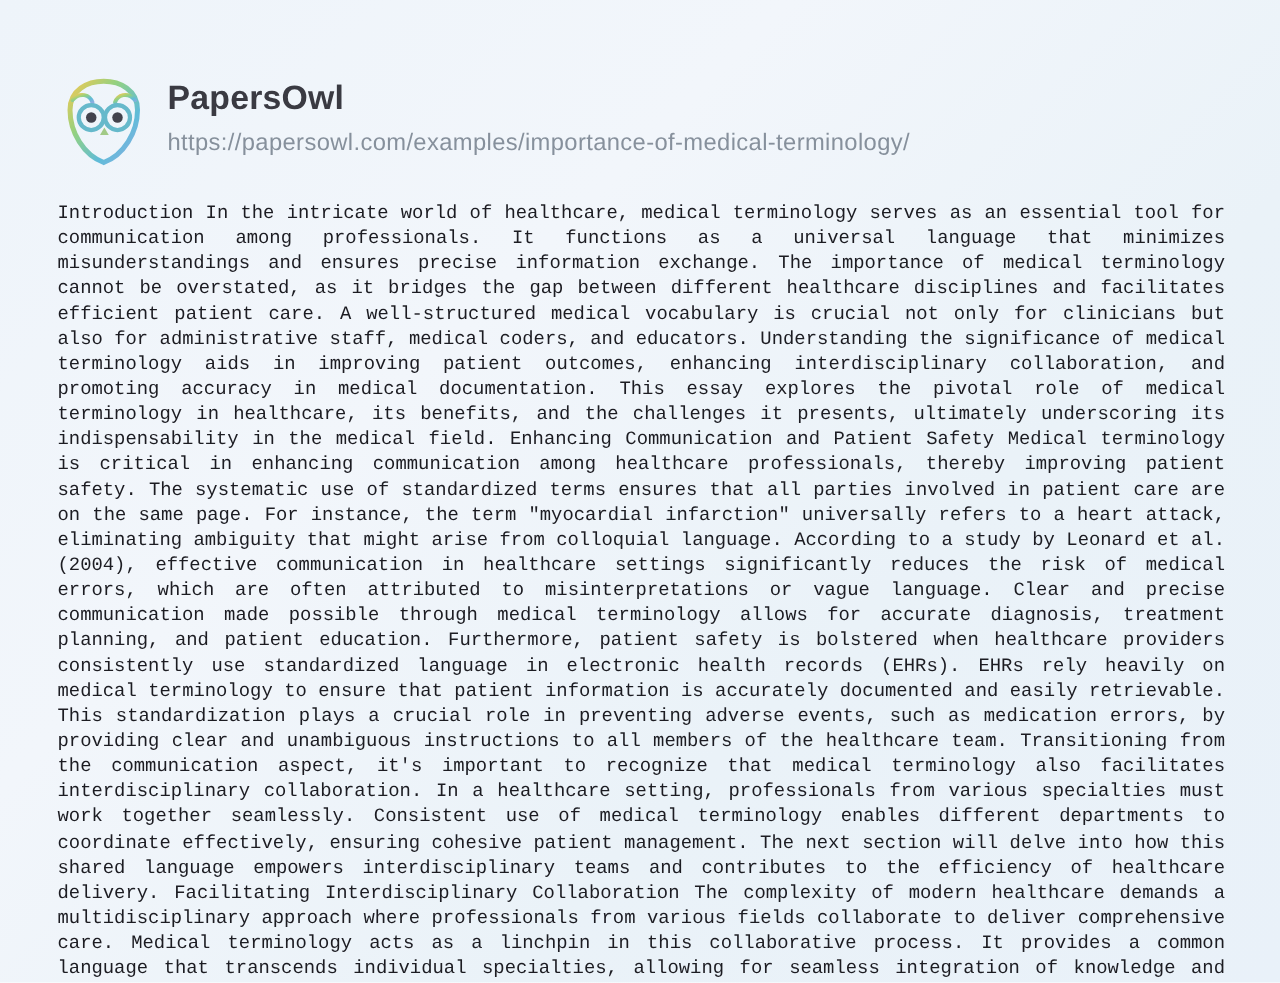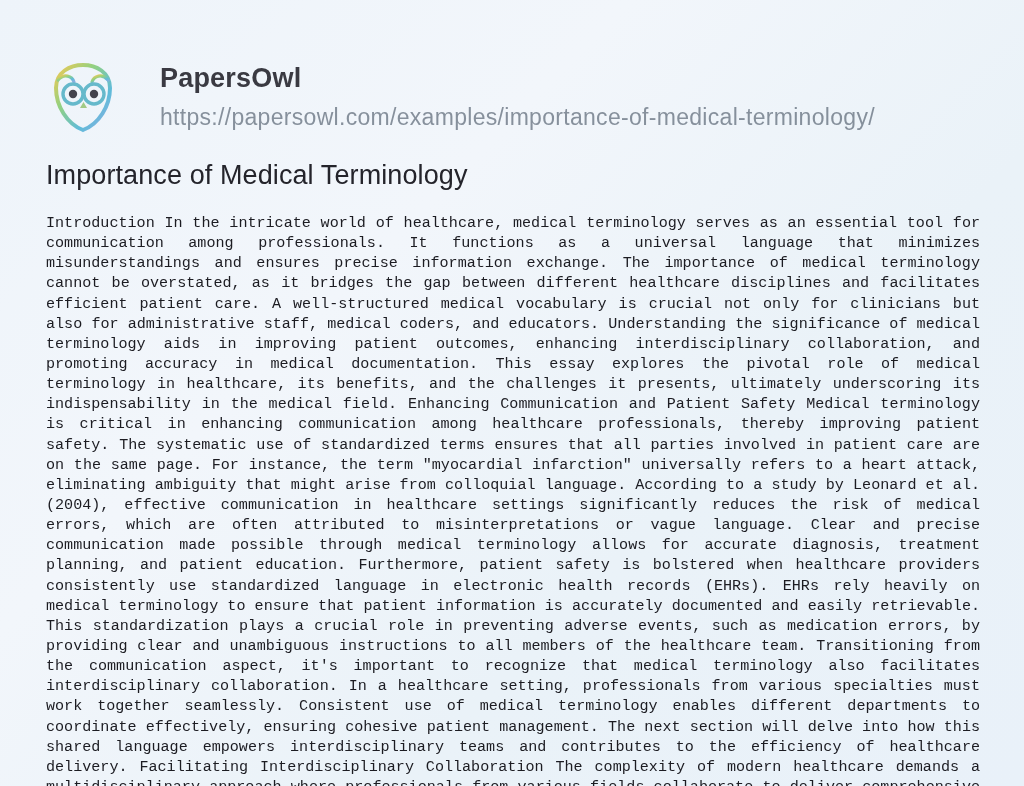--- a/index.html
+++ b/index.html
@@ -22,21 +22,20 @@
 
   
   .header {
     position: absolute;
     top: 56px;
     left: 44px;
     right: 44px;
     height: 84px;
     display: flex;
     align-items: flex-start;
-    gap: 26px;
   }
   .logo-wrap {
     width: 78px;
     height: 78px;
     position: relative;
     flex: 0 0 78px;
     margin-top: 2px;
   }
   .owl-svg {
     display: block;
@@ -54,21 +53,21 @@
   .brand-name {
     font-size: 27px;
     font-weight: bold;
     color: #2b2b33;
     letter-spacing: 0.2px;
     line-height: 1.1;
     opacity: 0.92;
   }
   .brand-url {
     margin-top: 10px;
-    font-size: 23px;
+    font-size: 19px;
     color: #5e6a78;
     letter-spacing: 0.3px;
     opacity: 0.72;
     white-space: nowrap;
   }
 
   
   .doc {
     position: absolute;
     top: 160px;
@@ -122,17 +121,16 @@
     </div>
 
     <div class="brand-block">
       <div class="brand-name">PapersOwl</div>
       <div class="brand-url">https://papersowl.com/examples/importance-of-medical-terminology/</div>
     </div>
 
   </div>
 
   <div class="doc">
-    <h1 class="doc-title">Importance of Medical Terminology</h1>
     <p class="doc-body">Introduction In the intricate world of healthcare, medical terminology serves as an essential tool for communication among professionals. It functions as a universal language that minimizes misunderstandings and ensures precise information exchange. The importance of medical terminology cannot be overstated, as it bridges the gap between different healthcare disciplines and facilitates efficient patient care. A well-structured medical vocabulary is crucial not only for clinicians but also for administrative staff, medical coders, and educators. Understanding the significance of medical terminology aids in improving patient outcomes, enhancing interdisciplinary collaboration, and promoting accuracy in medical documentation. This essay explores the pivotal role of medical terminology in healthcare, its benefits, and the challenges it presents, ultimately underscoring its indispensability in the medical field. Enhancing Communication and Patient Safety Medical terminology is critical in enhancing communication among healthcare professionals, thereby improving patient safety. The systematic use of standardized terms ensures that all parties involved in patient care are on the same page. For instance, the term "myocardial infarction" universally refers to a heart attack, eliminating ambiguity that might arise from colloquial language. According to a study by Leonard et al. (2004), effective communication in healthcare settings significantly reduces the risk of medical errors, which are often attributed to misinterpretations or vague language. Clear and precise communication made possible through medical terminology allows for accurate diagnosis, treatment planning, and patient education. Furthermore, patient safety is bolstered when healthcare providers consistently use standardized language in electronic health records (EHRs). EHRs rely heavily on medical terminology to ensure that patient information is accurately documented and easily retrievable. This standardization plays a crucial role in preventing adverse events, such as medication errors, by providing clear and unambiguous instructions to all members of the healthcare team. Transitioning from the communication aspect, it's important to recognize that medical terminology also facilitates interdisciplinary collaboration. In a healthcare setting, professionals from various specialties must work together seamlessly. Consistent use of medical terminology enables different departments to coordinate effectively, ensuring cohesive patient management. The next section will delve into how this shared language empowers interdisciplinary teams and contributes to the efficiency of healthcare delivery. Facilitating Interdisciplinary Collaboration The complexity of modern healthcare demands a multidisciplinary approach where professionals from various fields collaborate to deliver comprehensive care. Medical terminology acts as a linchpin in this collaborative process. It provides a common language that transcends individual specialties, allowing for seamless integration of knowledge and expertise. For example, when a cardiologist, radiologist, and surgeon discuss a case of coronary artery disease, medical terminology ensures they understand each other's perspectives and recommendations. This shared understanding is crucial for formulating effective treatment strategies and enhancing patient outcomes. A report by the Institute of Medicine (2015) emphasizes that improved interdisciplinary</p>
   </div>
 
 </div>
 
 </body></html>

